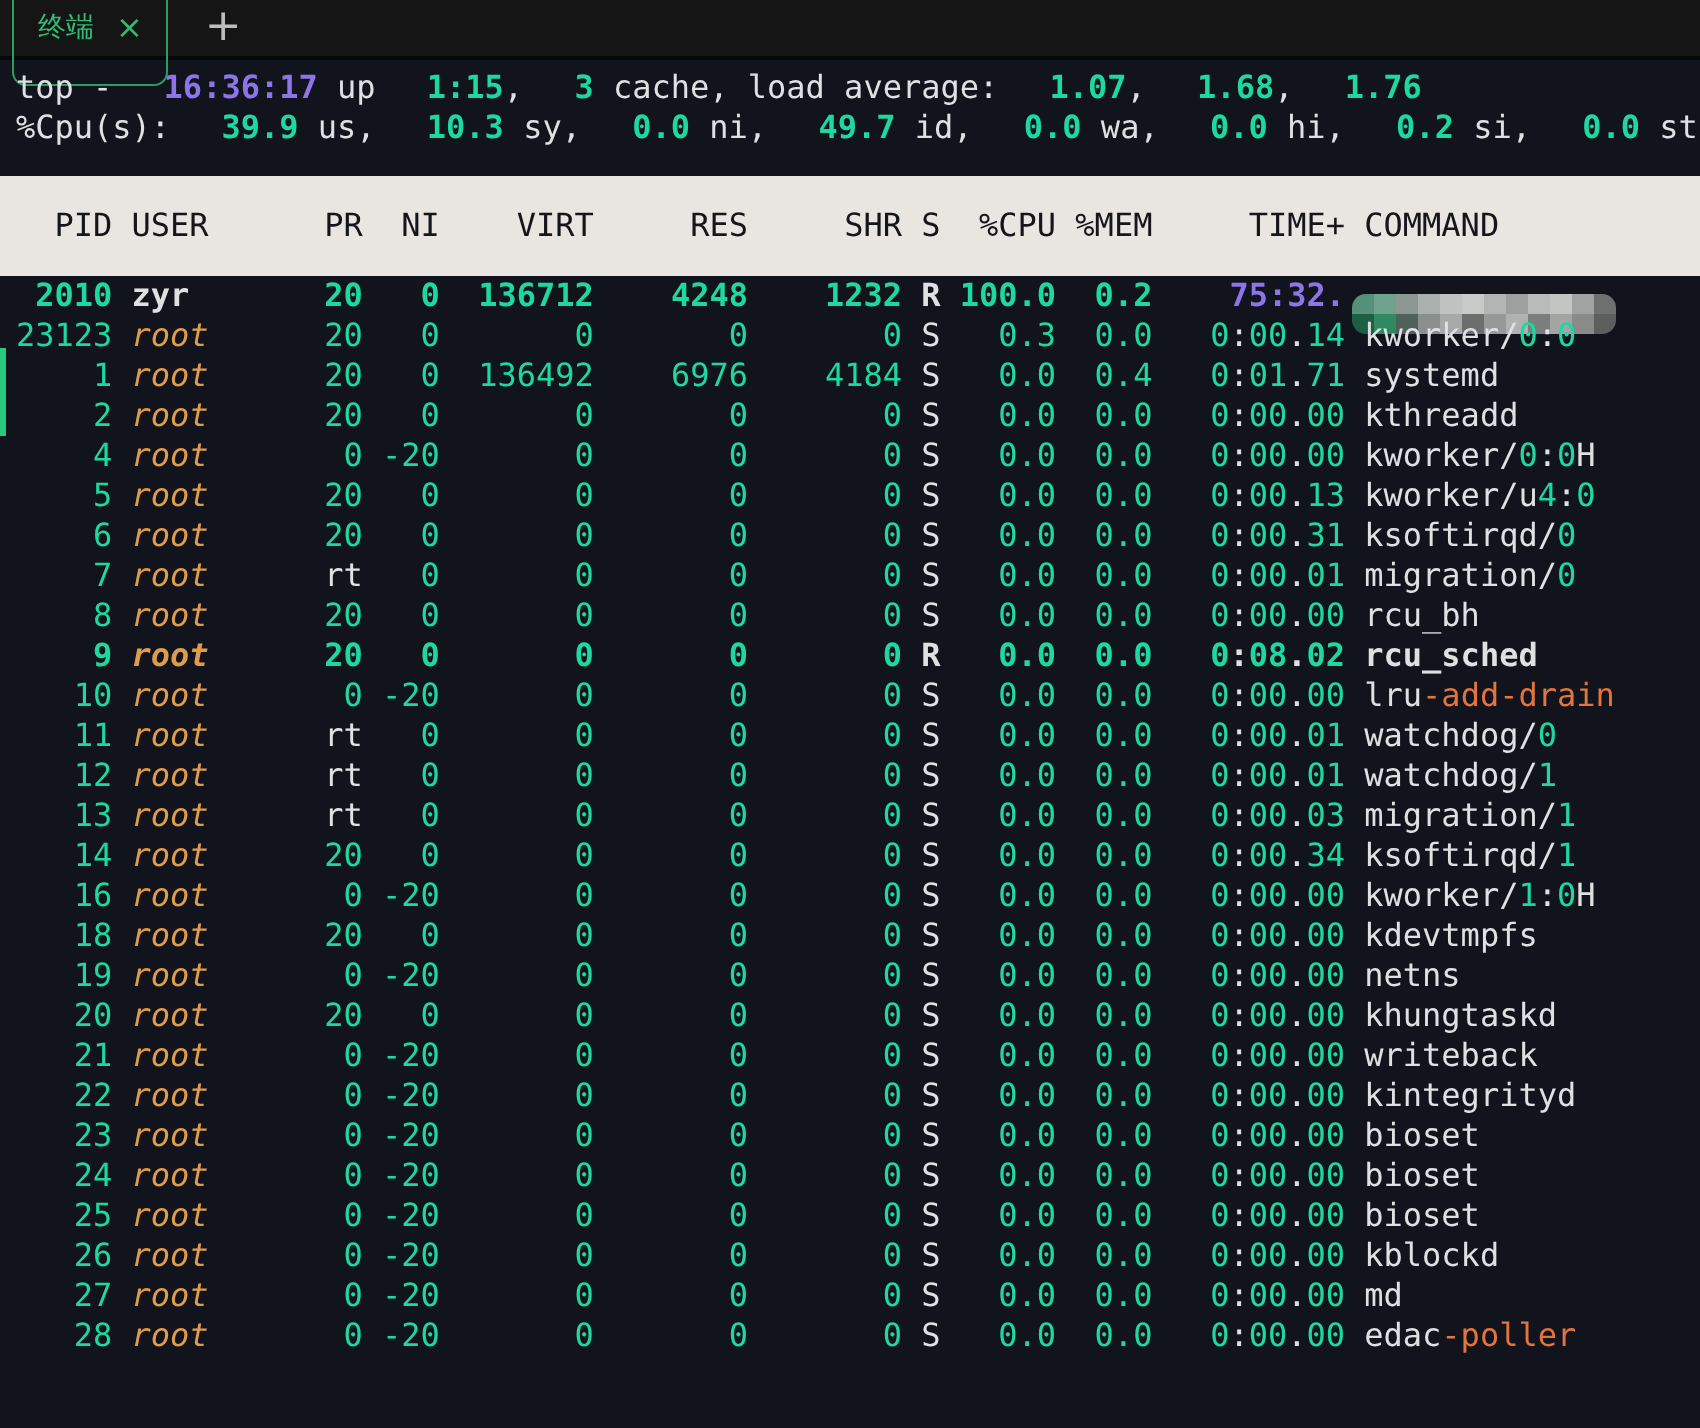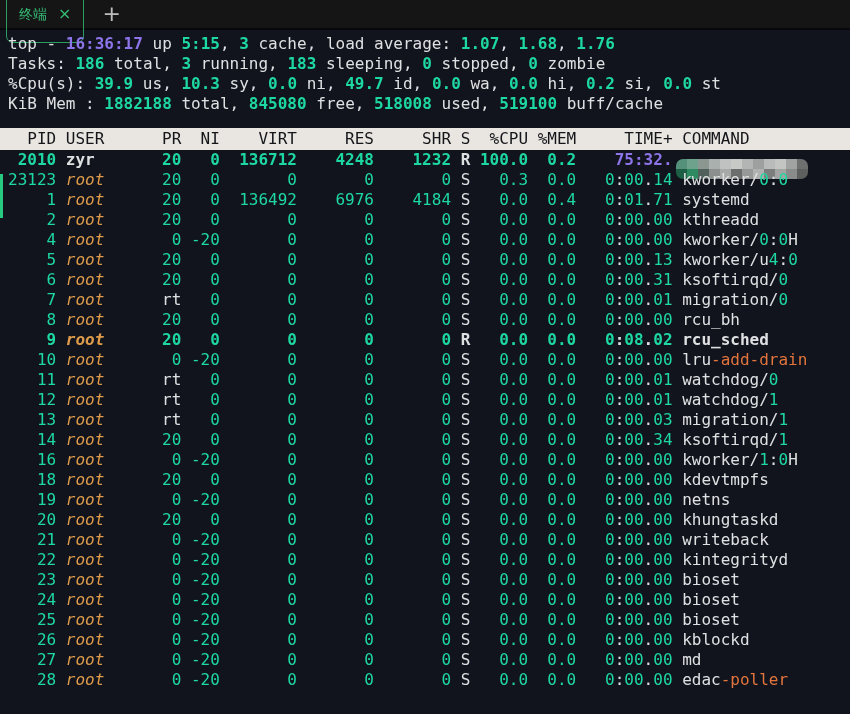--- a/index.html
+++ b/index.html
@@ -15,23 +15,23 @@
   .newtab{margin-left:18px;color:var(--plus);font-size:22px;line-height:1;
     font-family:"DejaVu Sans",sans-serif;cursor:pointer;}
   .term{position:relative;height:682px;box-sizing:border-box;padding:4px 8px 0 8px;
     color:var(--fg);white-space:nowrap;}
   .line{height:20px;}
   .f{color:var(--fg);}
   .g{color:var(--green);}
   .p{color:var(--purple);}
   .o{color:var(--cmdorange);text-align:right;}
   .u{color:var(--userorange);font-style:italic;}
-  .b{font-weight:700;}
+  .b{font-weight:700;margin-left:16px;}
   .spacer{height:14px;}
-  .hdr{height:20px;background:var(--hbg);color:var(--hfg);margin:0 -8px;padding:1px 8px;}
+  .hdr{height:20px;background:var(--hbg);color:var(--hfg);margin:0 -8px;padding:15px 8px;}
   .row{height:20px;}
   .row.bold{font-weight:700;}
   .c{display:inline-block;text-align:right;vertical-align:top;margin-left:1ch;}
   .c.first{margin-left:0;}
   .l{text-align:left;}
   .w1{width:1ch}.w3{width:3ch}.w4{width:4ch}.w5{width:5ch}
   .w7{width:7ch}.w8{width:8ch}.w9{width:9ch}
   .censor{display:inline-grid;grid-template-columns:repeat(12,11px);
     grid-template-rows:repeat(2,10px);border-radius:7px;overflow:hidden;
     vertical-align:-4px;margin-left:3px;}
@@ -45,24 +45,22 @@
 <div class="screen" style="--bg: #11141d; --tbg: #151515; --tabg: #35ba74; --tabborder: #2a9d5f; --plus: #bdbdbd; --fg: #dfe0e2; --green: #1ed8a2; --userorange: #df9c4a; --cmdorange: #e2743c; --purple: #8d74e8; --hbg: #e9e6e1; --hfg: #15161a; --scrollg: #27c97e;">
   <div class="tabbar">
     <div class="tab">
       <span>终端</span>
       <span class="close">×</span>
     </div>
     <div class="newtab">+</div>
   </div>
   <div class="term">
     <div id="summary">
-        <div class="line"><span class="f">top - </span><span class="p b">16:36:17</span><span class="f"> up  </span><span class="g b">5:15</span><span class="f">,  </span><span class="g b">3</span><span class="f"> cache,  load average: </span><span class="g b">1.07</span><span class="f">, </span><span class="g b">1.68</span><span class="f">, </span><span class="g b">1.76</span></div>
-        <div class="line"><span class="f">Tasks: </span><span class="g b">186</span><span class="f"> total,   </span><span class="g b">3</span><span class="f"> running, </span><span class="g b">183</span><span class="f"> sleeping,   </span><span class="g b">0</span><span class="f"> stopped,   </span><span class="g b">0</span><span class="f"> zombie</span></div>
+        <div class="line"><span class="f">top - </span><span class="p b">16:36:17</span><span class="f"> up  </span><span class="g b">1:15</span><span class="f">,  </span><span class="g b">3</span><span class="f"> cache,  load average: </span><span class="g b">1.07</span><span class="f">, </span><span class="g b">1.68</span><span class="f">, </span><span class="g b">1.76</span></div>
         <div class="line"><span class="f">%Cpu(s): </span><span class="g b">39.9</span><span class="f"> us, </span><span class="g b">10.3</span><span class="f"> sy,  </span><span class="g b">0.0</span><span class="f"> ni, </span><span class="g b">49.7</span><span class="f"> id,  </span><span class="g b">0.0</span><span class="f"> wa,  </span><span class="g b">0.0</span><span class="f"> hi,  </span><span class="g b">0.2</span><span class="f"> si,  </span><span class="g b">0.0</span><span class="f"> st</span></div>
-        <div class="line"><span class="f">KiB Mem :  </span><span class="g b">1882188</span><span class="f"> total,   </span><span class="g b">845080</span><span class="f"> free,   </span><span class="g b">518008</span><span class="f"> used,   </span><span class="g b">519100</span><span class="f"> buff/cache</span></div>
       </div>
     <div class="spacer"></div>
     <div id="thead" class="hdr"><span class="c w5 first">PID</span><span class="c w8 l">USER</span><span class="c w3">PR</span><span class="c w3">NI</span><span class="c w7">VIRT</span><span class="c w7">RES</span><span class="c w7">SHR</span><span class="c w1 l">S</span><span class="c w5">%CPU</span><span class="c w4">%MEM</span><span class="c w9">TIME+</span><span class="c l">COMMAND</span></div>
     <div id="rows">
         <div class="row bold"><span class="c w5 first g">2010</span><span class="c w8 l f">zyr</span><span class="c w3 g">20</span><span class="c w3 g">0</span><span class="c w7 g">136712</span><span class="c w7 g">4248</span><span class="c w7 g">1232</span><span class="c w1 l f">R</span><span class="c w5 g">100.0</span><span class="c w4 g">0.2</span><span class="c w9 p b">75:32.</span><span class="censor">
             <i style="background: rgb(85, 145, 122);"></i>
             <i style="background: rgb(111, 162, 140);"></i>
             <i style="background: rgb(141, 151, 146);"></i>
             <i style="background: rgb(170, 176, 173);"></i>
             <i style="background: rgb(191, 194, 192);"></i>

